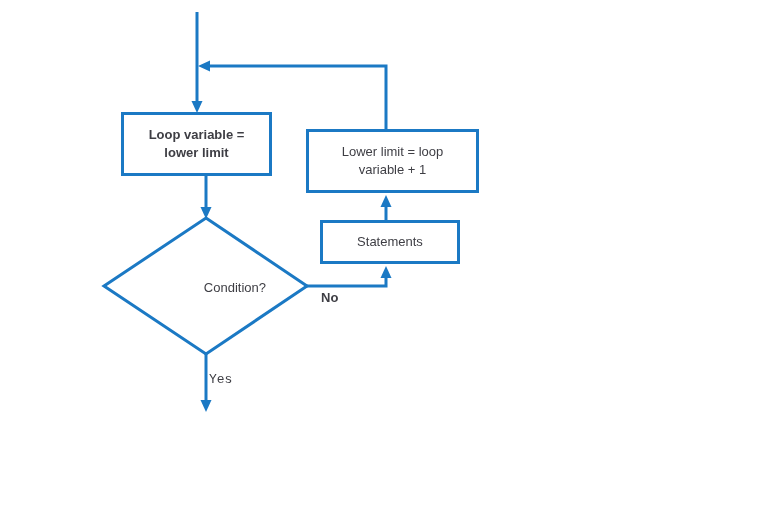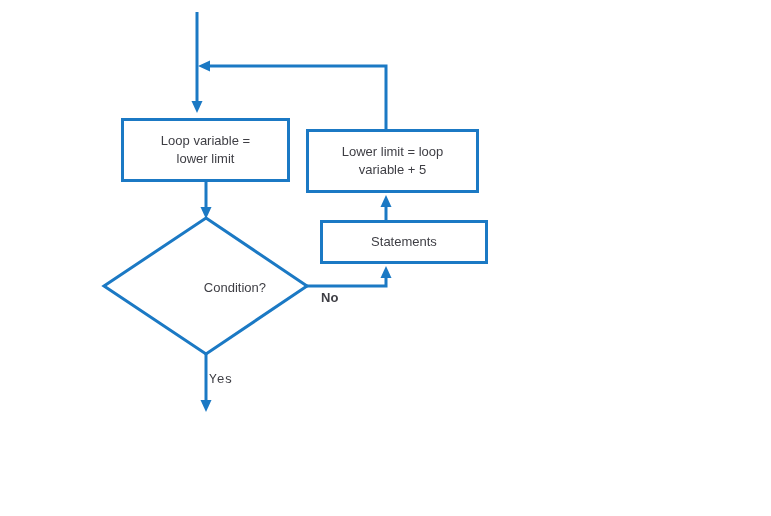--- a/index.html
+++ b/index.html
@@ -46,23 +46,23 @@
     border: 3px solid var(--accent);
     display: flex;
     flex-direction: column;
     align-items: center;
     justify-content: center;
     text-align: center;
     color: var(--text);
     font-size: 13px;
     line-height: 18px;
   }
-  .box-init      { left: 121px; top: 118px; width: 169px; height: 64px; }
+  .box-init      { left: 121px; top: 112px; width: 151px; height: 64px; font-weight: bold; }
   .box-increment { left: 306px; top: 129px; width: 173px; height: 64px; }
-  .box-statements{ left: 320px; top: 220px; width: 168px; height: 44px; }
+  .box-statements{ left: 320px; top: 220px; width: 140px; height: 44px; }
   .flow-label {
     position: absolute;
     color: var(--text);
     font-size: 13px;
     line-height: 15px;
     white-space: nowrap;
   }
   .label-condition {
     left: 146px; top: 280px; width: 120px;
     text-align: right;
@@ -98,21 +98,21 @@
     <polygon class="arrowhead" points="200.5,400 211.5,400 206,412"></polygon>
   </svg>
 
   <div class="node-box box-init">
     <div>Loop variable =</div>
     <div>lower limit</div>
   </div>
 
   <div class="node-box box-increment">
     <div>Lower limit = loop</div>
-    <div>variable + 5</div>
+    <div>variable + 1</div>
   </div>
 
   <div class="node-box box-statements">
     <div>Statements</div>
   </div>
 
   <div class="flow-label label-condition">Condition?</div>
 
   <div class="flow-label label-no">No</div>
 

